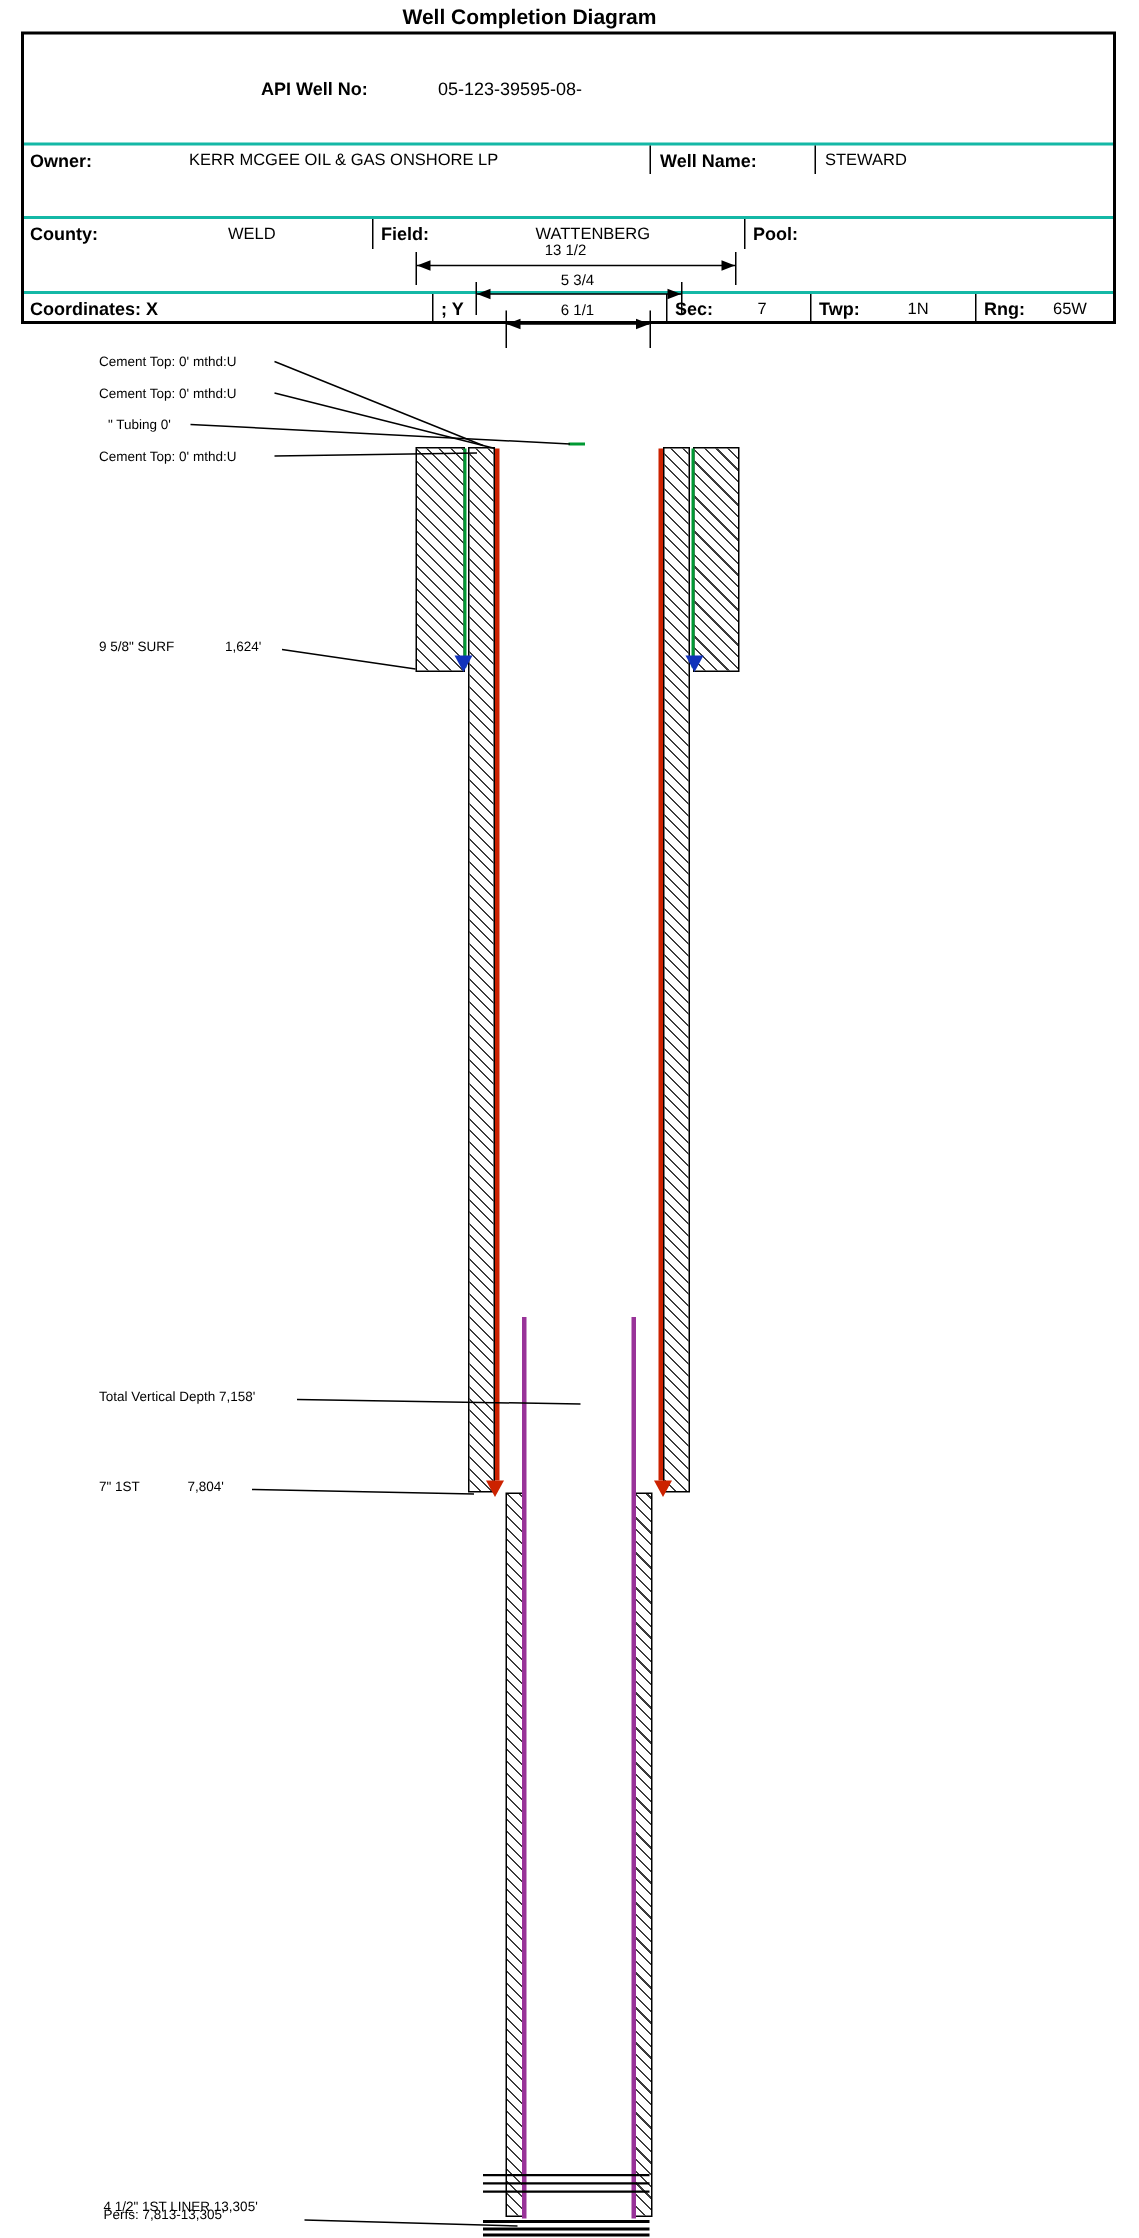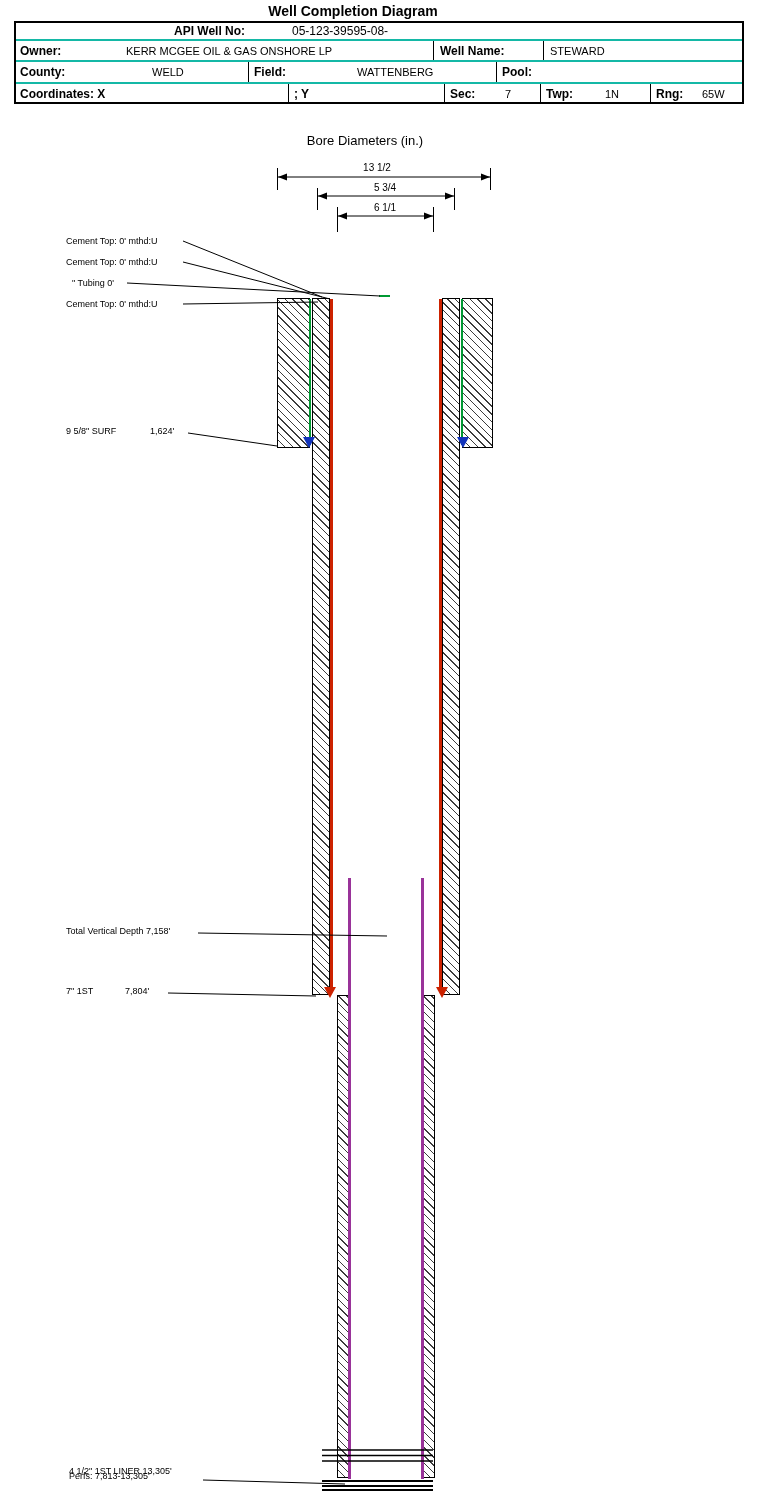--- a/index.html
+++ b/index.html
@@ -5,21 +5,21 @@
   * { margin:0; padding:0; box-sizing:border-box; }
   body { background:#fff; }
   .page { position:relative; width:759px; height:1492px; background:#fff;
           font-family:"Liberation Sans", sans-serif; color:#000; overflow:hidden; }
   .abs { position:absolute; }
 
   .page-title { top:3px; left:0; width:706px; text-align:center;
                 font-size:14px; font-weight:bold; }
 
   .info-table { left:14px; top:21px; width:730px; border:2px solid #000; background:#fff; }
-  .t-row { position:relative; }
+  .t-row { position:relative;margin-top:28px; }
   .t-row + .t-row { border-top:2px solid #14b8a6; }
   .r1 { height:16px; } .r2 { height:21px; } .r3 { height:22px; } .r4 { height:20px; }
   .cell { position:absolute; top:0; white-space:nowrap; }
   .r1 .cell { line-height:16px; } .r2 .cell { line-height:21px; }
   .r3 .cell { line-height:20px; } .r4 .cell { line-height:20px; }
   .lbl { font-weight:bold; font-size:12px; }
   .val { font-size:11px; }
   .vl { position:absolute; top:0; bottom:0; width:1px; background:#000; }
 
   .note { top:100px; left:0; width:759px; text-align:center; font-size:9px; }
@@ -77,21 +77,20 @@
       <span class="vl" style="left:524px"></span>
       <span class="cell lbl" style="left:530px">Twp:</span>
       <span class="cell val" style="left:589px">1N</span>
       <span class="vl" style="left:634px"></span>
       <span class="cell lbl" style="left:640px">Rng:</span>
       <span class="cell val" style="left:686px">65W</span>
     </div>
   </div>
 
 
-  <div class="abs bore-title">Bore Diameters (in.)</div>
   <div class="abs dim-label" style="left:377px;top:162px">13 1/2</div>
   <div class="abs dim-label" style="left:385px;top:182px">5 3/4</div>
   <div class="abs dim-label" style="left:385px;top:202px">6 1/1</div>
 
   <div class="abs hatch" style="left:277px;top:298px;width:33px;height:150px"></div>
   <div class="abs hatch" style="left:462px;top:298px;width:31px;height:150px"></div>
   <div class="abs hatch" style="left:312px;top:298px;width:18px;height:697px"></div>
   <div class="abs hatch" style="left:442px;top:298px;width:18px;height:697px"></div>
   <div class="abs hatch" style="left:337px;top:995px;width:13px;height:483px"></div>
   <div class="abs hatch" style="left:422px;top:995px;width:13px;height:483px"></div>

